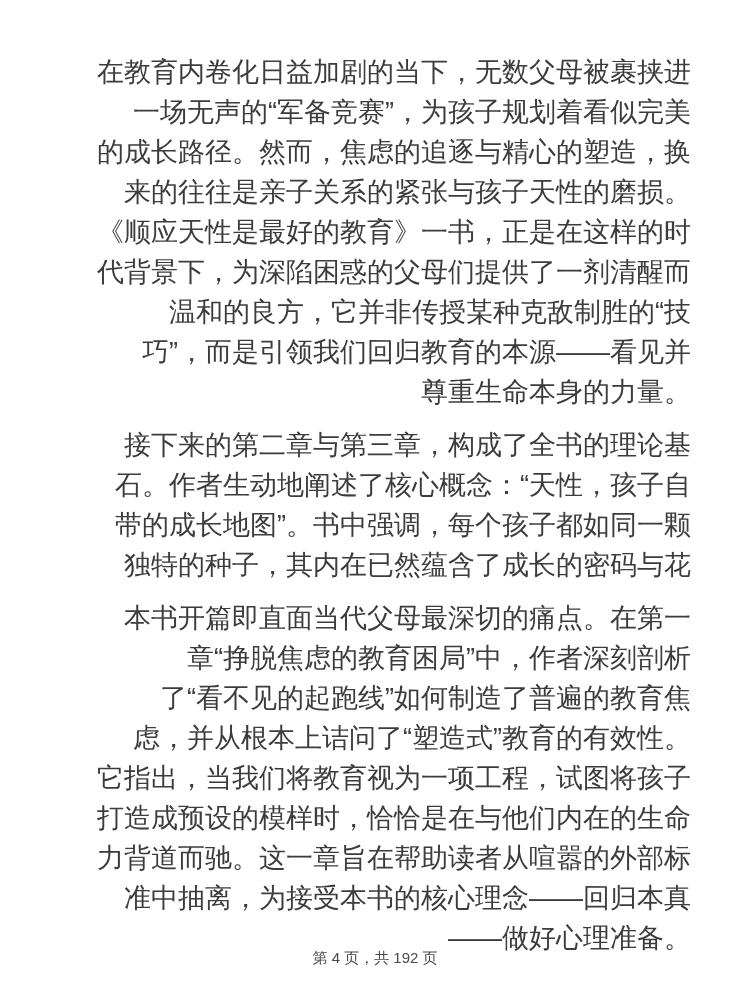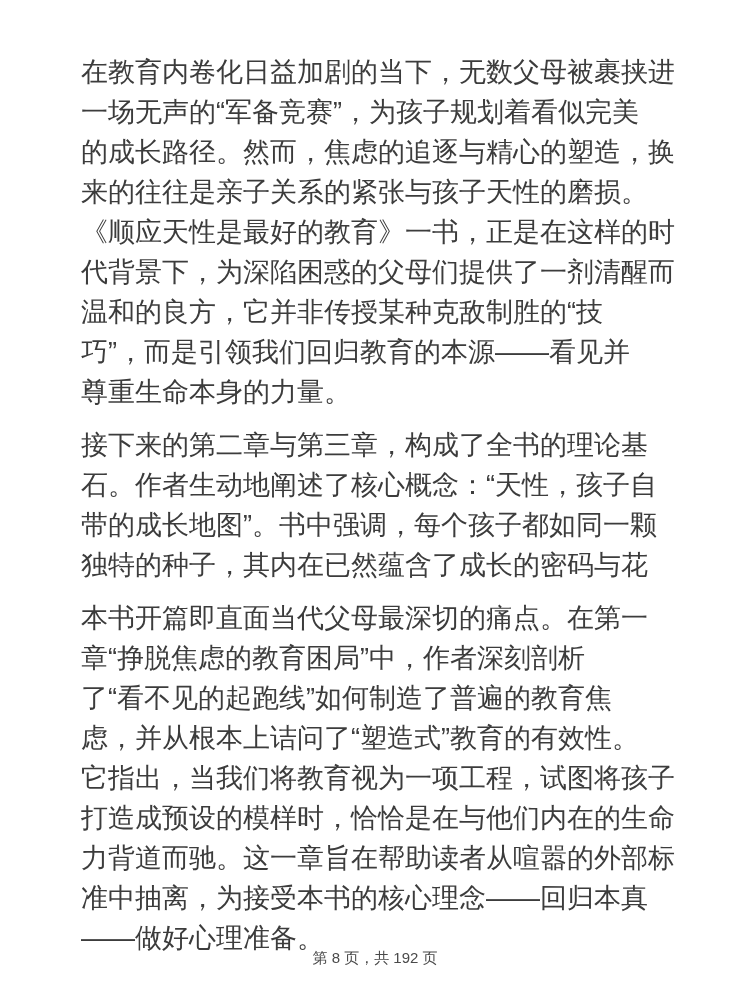--- a/index.html
+++ b/index.html
@@ -21,20 +21,21 @@
     top: 52px;
     width: 610px;
     color: #3c3c3c;
     font-size: 27px;
     line-height: 40px;
     text-align: left;
   }
   .content p {
     margin: 0 0 13px 0;
     white-space: pre-line; 
+    text-align: right;
   }
   .page-footer {
     position: absolute;
     left: 0;
     top: 948px;
     width: 750px;
     text-align: center;
     font-size: 15px;
     line-height: 20px;
     color: #4a4a4a;
@@ -61,14 +62,14 @@
     <p>本书开篇即直面当代父母最深切的痛点。在第一
 章“挣脱焦虑的教育困局”中，作者深刻剖析
 了“看不见的起跑线”如何制造了普遍的教育焦
 虑，并从根本上诘问了“塑造式”教育的有效性。
 它指出，当我们将教育视为一项工程，试图将孩子
 打造成预设的模样时，恰恰是在与他们内在的生命
 力背道而驰。这一章旨在帮助读者从喧嚣的外部标
 准中抽离，为接受本书的核心理念——回归本真
 ——做好心理准备。</p>
   </div>
-  <div class="page-footer">第 8 页，共 192 页</div>
+  <div class="page-footer">第 4 页，共 192 页</div>
 </div>
 
 </body></html>

